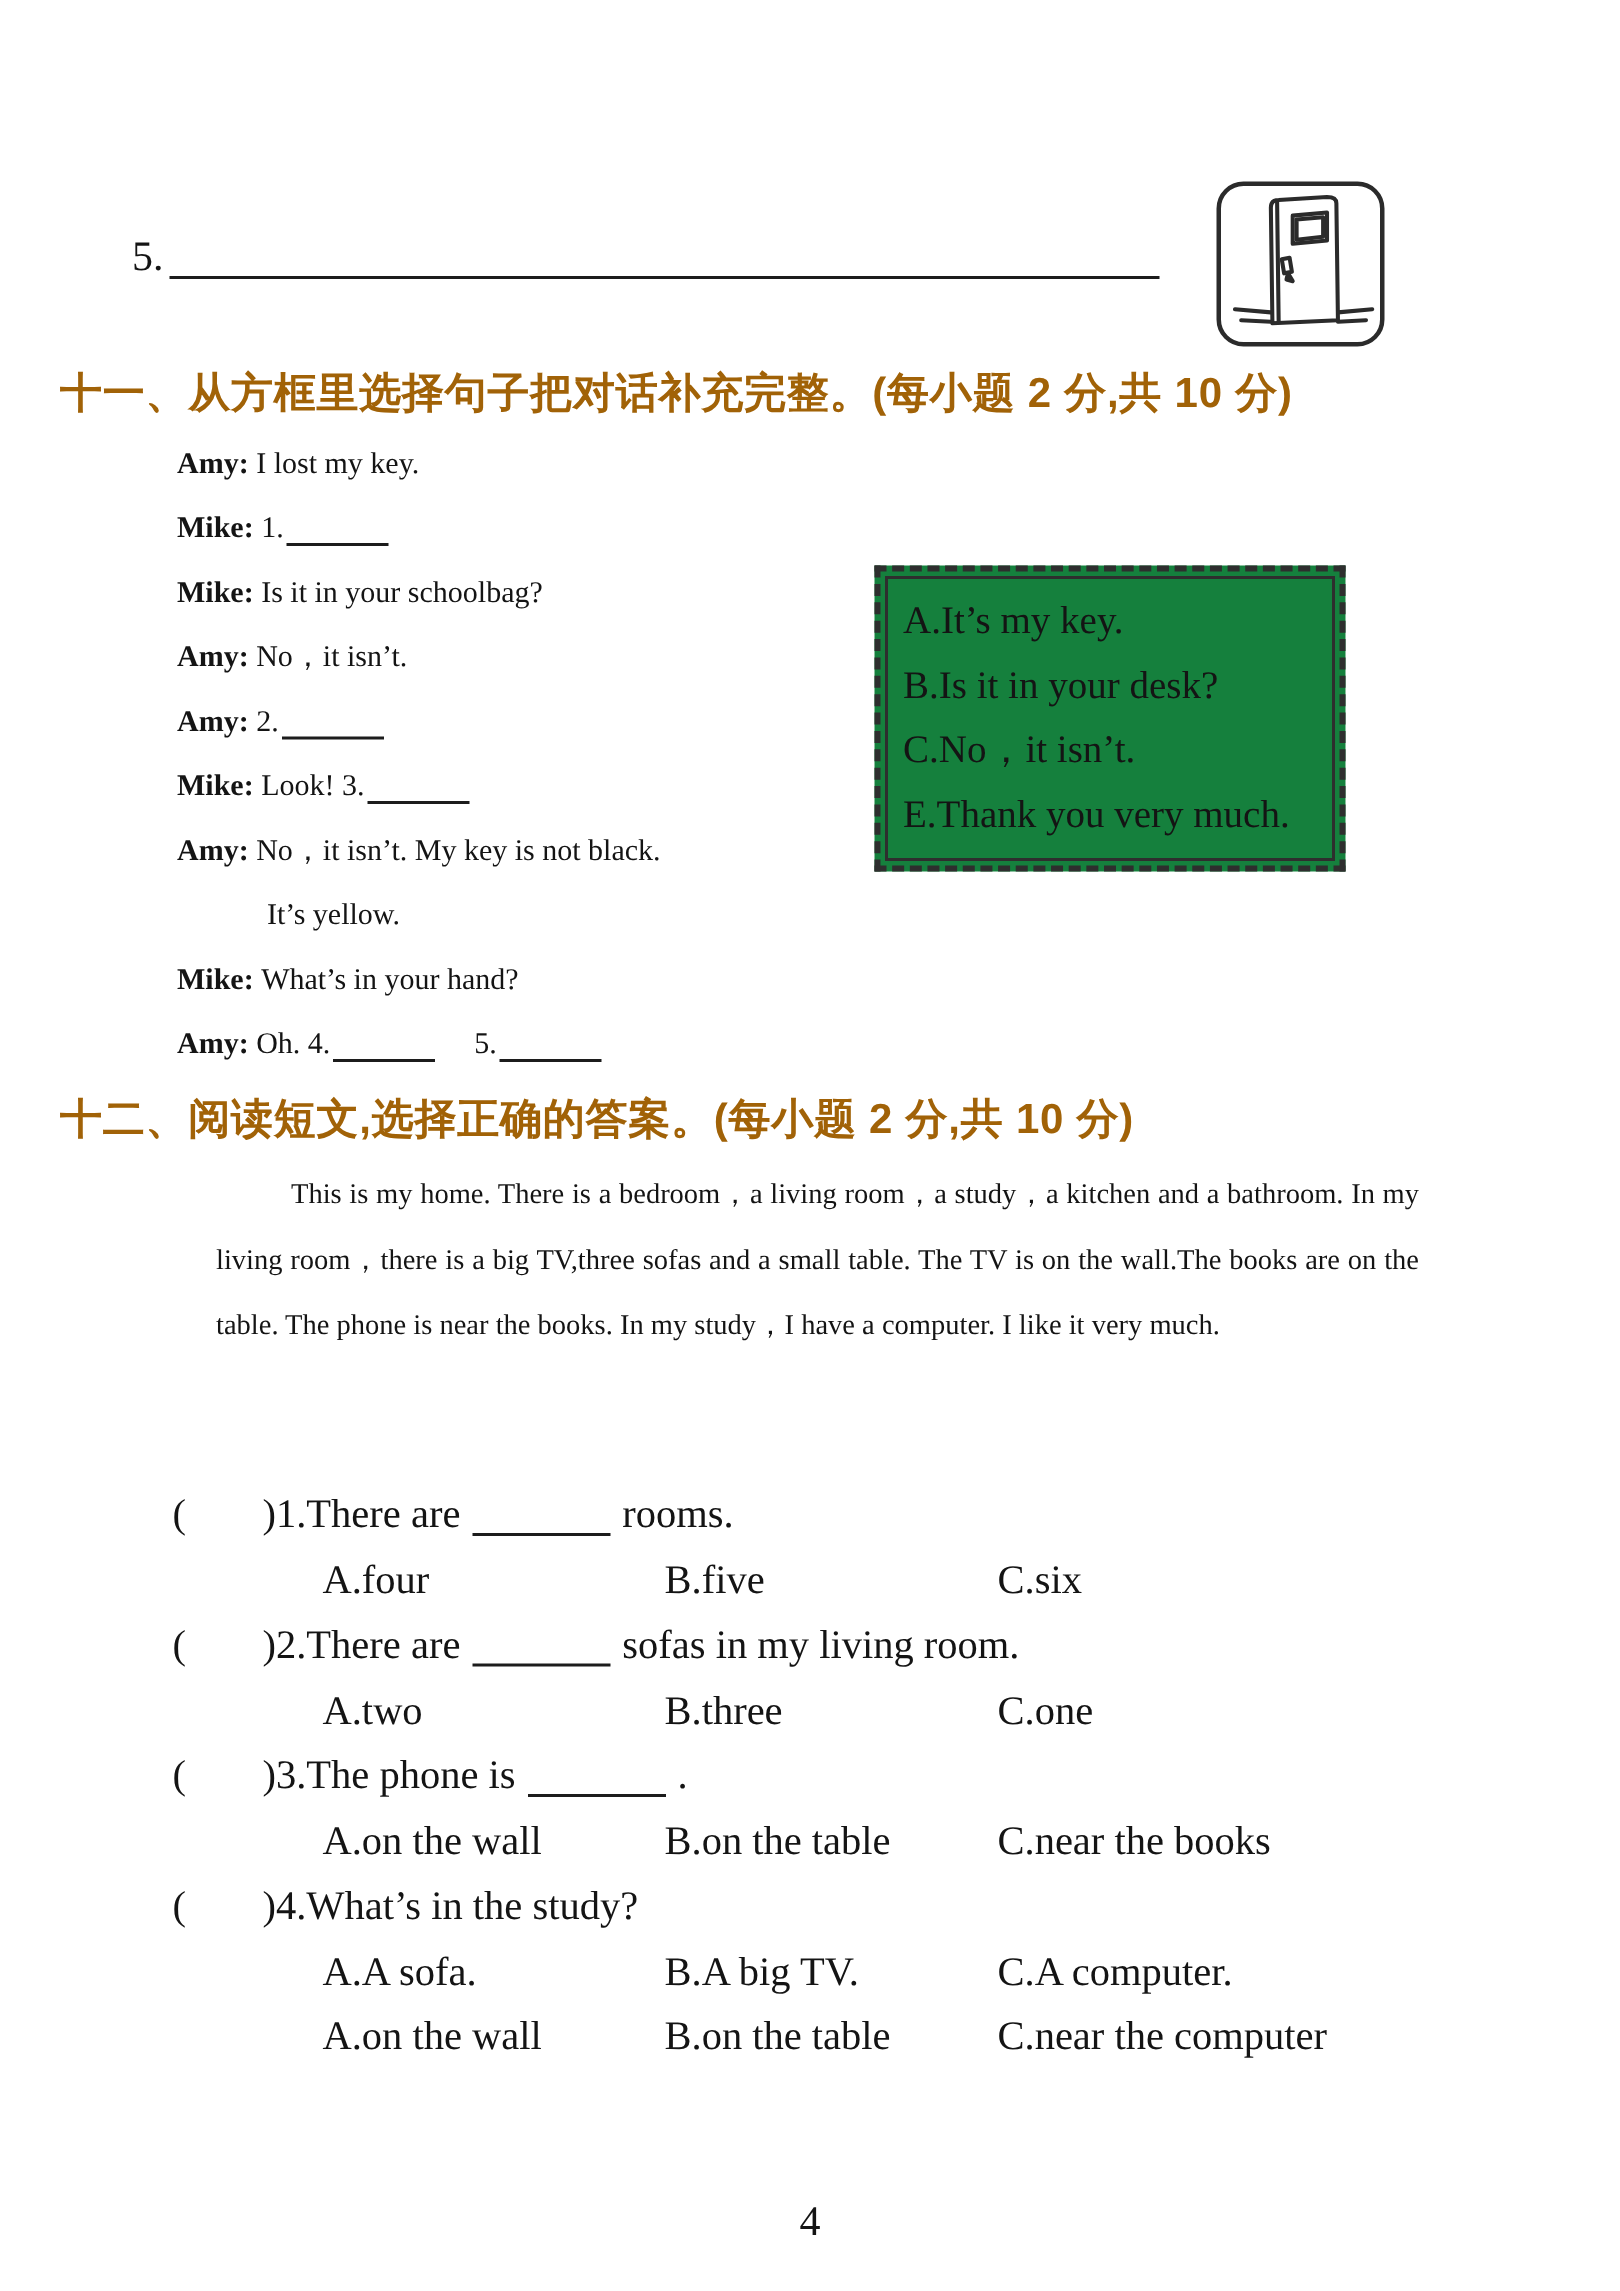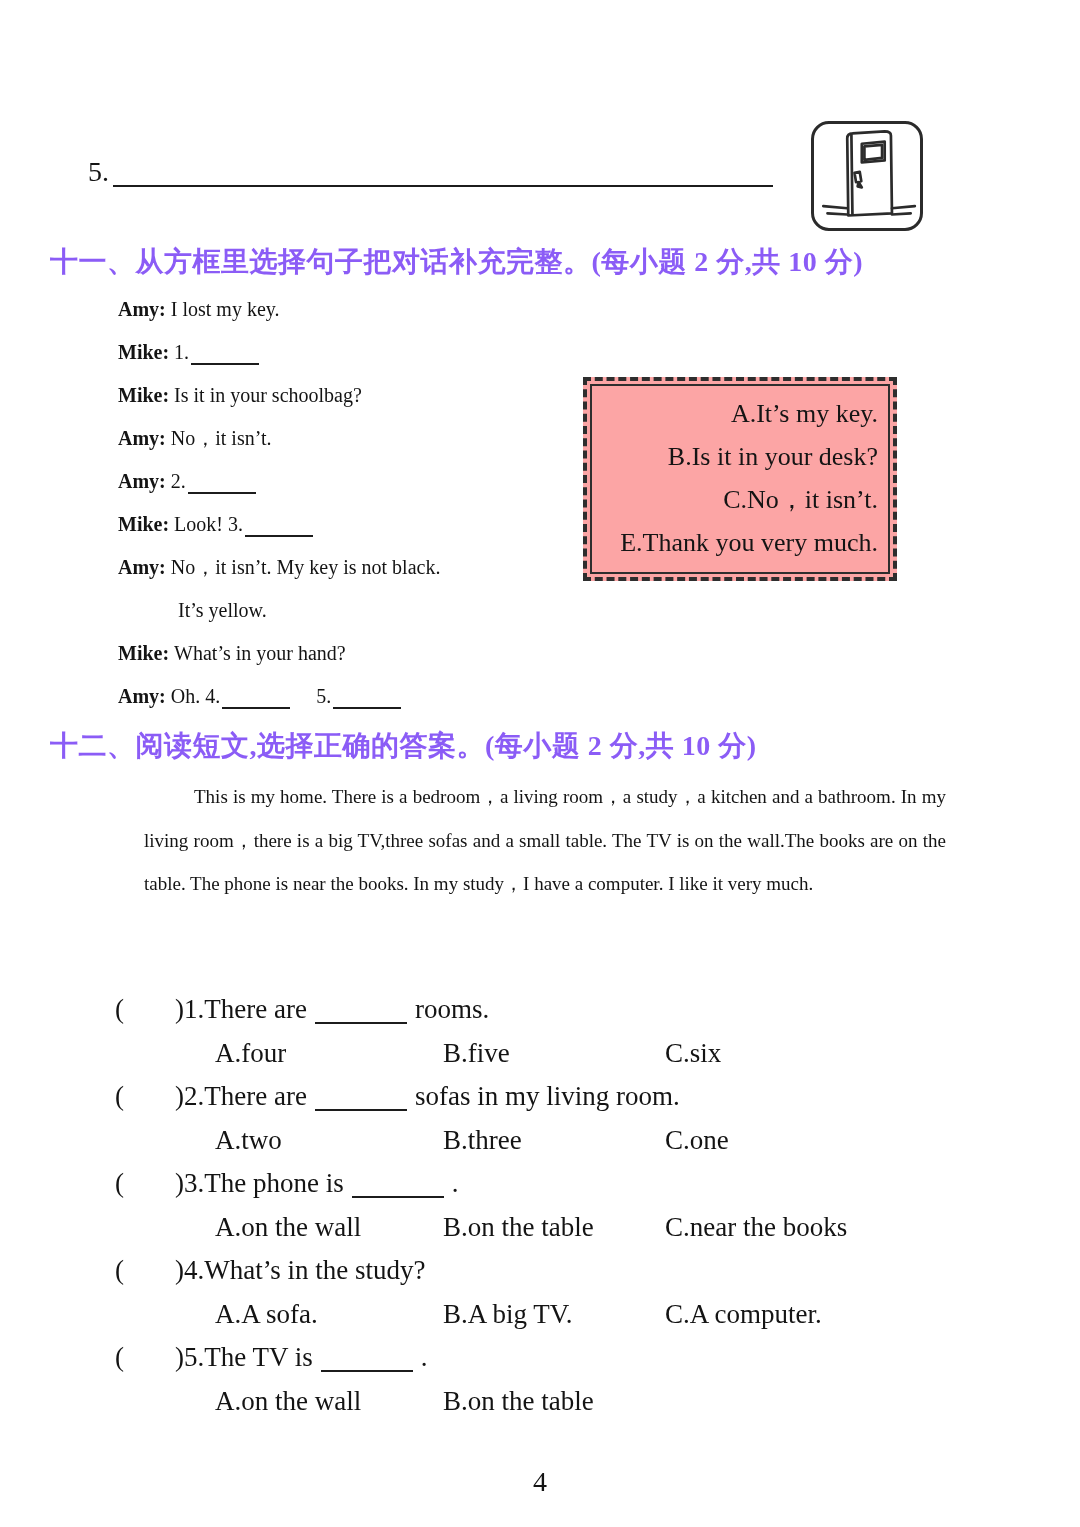--- a/index.html
+++ b/index.html
@@ -14,38 +14,38 @@
   }
   
   .item5{position:absolute;top:156px;left:88px;font-size:28px;white-space:nowrap;}
   .ulong{display:inline-block;width:660px;height:8px;border-bottom:2px solid #1c1c1c;vertical-align:-6px;margin-left:4px;}
   
   .door-box{position:absolute;top:121px;left:811px;width:106px;height:104px;
     border:3px solid #2b2b2b;border-radius:18px;background:#fff;}
   .door-box svg{width:100%;height:100%;display:block;}
   
   .sec-title{
-    position:absolute;left:50px;
-    font-family:Liberation Serif, serif;
-    font-weight:700;font-size:28px;color:#8b5cf6;white-space:nowrap;letter-spacing:.5px;
+    position:absolute;left:40px;
+    font-family:Liberation Sans, sans-serif;
+    font-weight:700;font-size:28px;color:#a16207;white-space:nowrap;letter-spacing:.5px;
   }
   .t11{top:243px;}
   .t12{top:727px;}
   
   .dlg{position:absolute;top:288px;left:118px;font-size:20px;line-height:43px;}
   .dlg-row{white-space:nowrap;}
   .spk{font-weight:700;margin-right:5px;}
   .cont{margin-left:60px;}
   .blank{display:inline-block;height:8px;border-bottom:2px solid #1c1c1c;vertical-align:-6px;}
   .blank-d{width:68px;margin-left:2px;}
   .blank-q{width:92px;margin:0 8px;}
   .gap{display:inline-block;width:26px;}
   
   .optbox{position:absolute;top:377px;left:583px;width:314px;box-sizing:border-box;
-    border:4px dashed #2e2e2e;padding:3px;background:#fca5a5;text-align:right;}
+    border:4px dashed #2e2e2e;padding:3px;background:#15803d;}
   .optbox-in{border:2px solid #2e2e2e;padding:6px 10px 8px 10px;}
   .opt-line{font-size:26px;line-height:43px;white-space:nowrap;}
   
   .passage{position:absolute;top:763px;left:132px;width:802px;
     font-size:19px;line-height:43.5px;text-align:justify;text-indent:50px;margin:12px;}
   
   .questions{position:absolute;top:988px;left:115px;width:860px;font-size:27px;}
   .q-stem{line-height:43.5px;white-space:nowrap;}
   .paren-open{display:inline-block;width:60px;}
   .q-opts{display:flex;line-height:43.5px;padding-left:100px;white-space:nowrap;}
@@ -131,23 +131,23 @@
         <span class="c3">C.near the books</span>
       </div>
 
     <div class="q-stem"><span class="paren-open">(</span><span>)4.What’s in the study?</span></div>
     <div class="q-opts">
         <span class="c1">A.A sofa.</span>
         <span class="c2">B.A big TV.</span>
         <span class="c3">C.A computer.</span>
       </div>
 
-    <div class="q-stem"><span class="paren-open">(</span><span>)5.The TV is</span><span class="blank blank-q"></span><span>.</span></div>
     <div class="q-opts">
         <span class="c1">A.on the wall</span>
         <span class="c2">B.on the table</span>
+        <span class="c3">C.near the computer</span>
       </div>
 
   </div>
 
   <div class="pageno">4</div>
 
 </div>
 
 </body></html>

